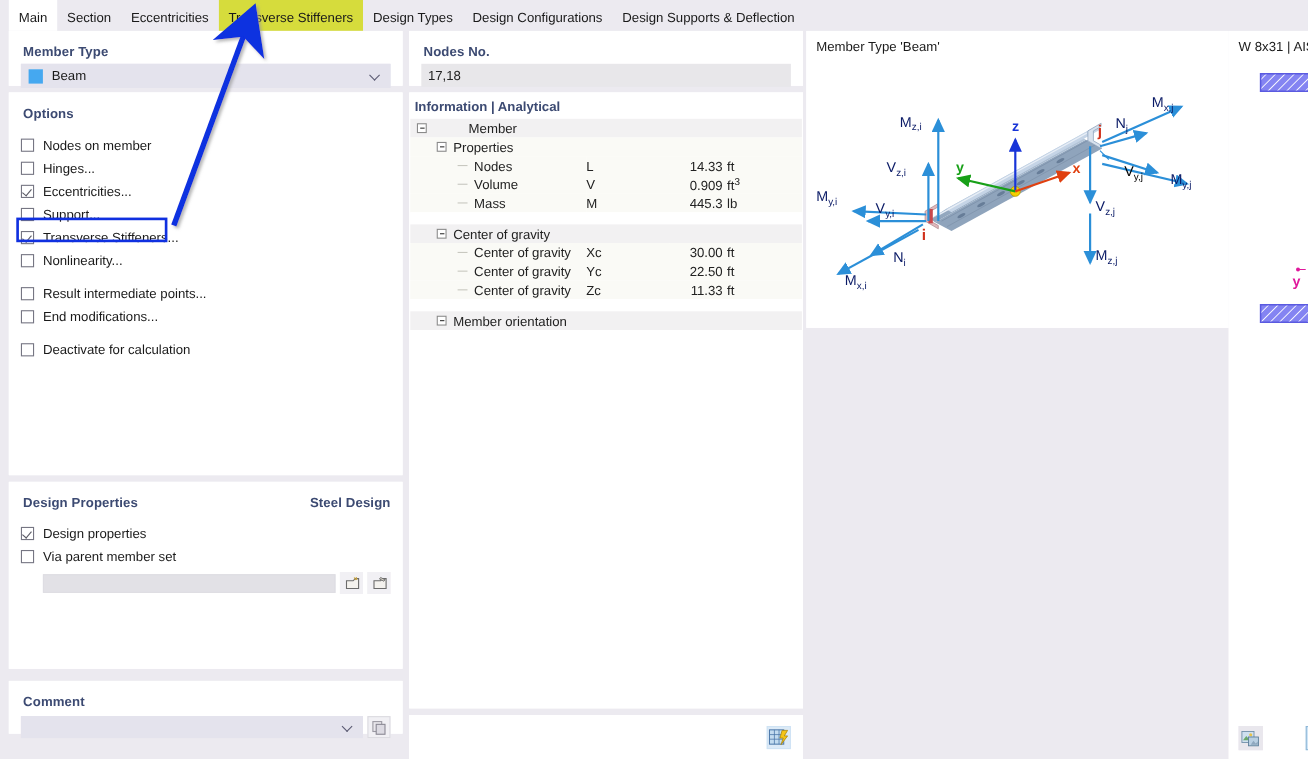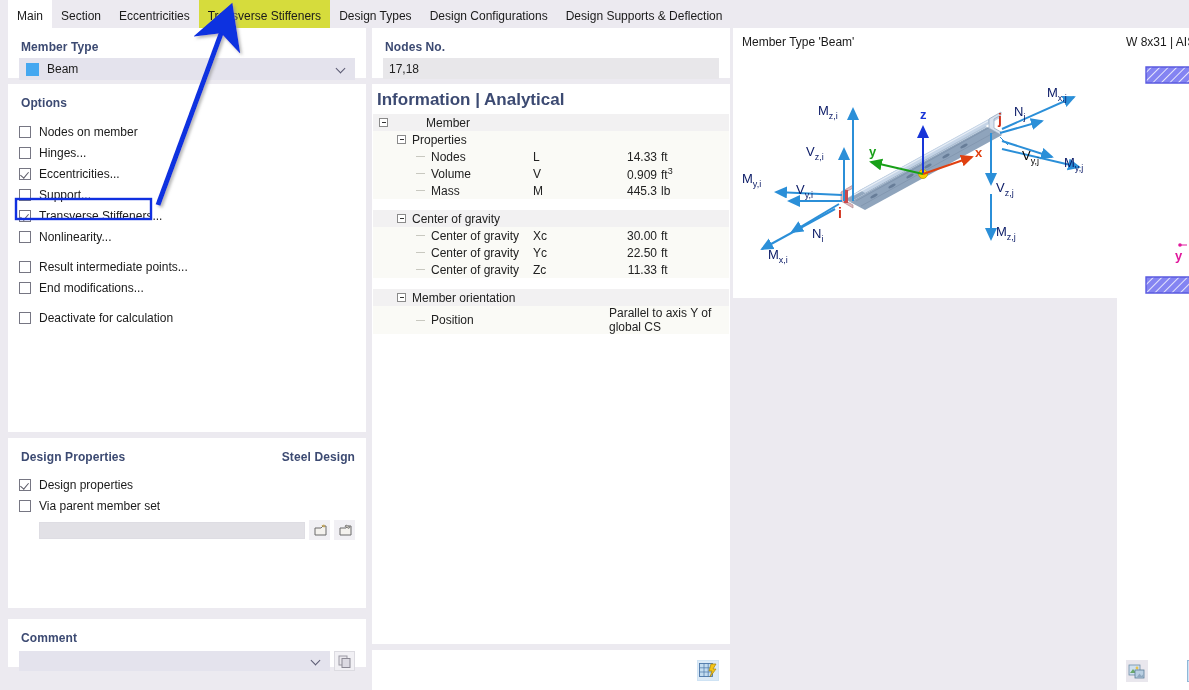--- a/index.html
+++ b/index.html
@@ -89,21 +89,21 @@
     border:1px solid #f1f0f4; position:relative; cursor:default;
   }
   .ibtn svg { position:absolute; left:2px; top:2px; }
 
   
   .nodes-val {
     height:21px; background:#e8e7ea; display:flex; align-items:center;
     padding:0 6px; font-size:12px;
   }
   .info-head {
-    color:#3c4a72; font-weight:bold; font-size:17px;
+    color:#3c4a72; font-weight:bold; font-size:12px;
     padding:5px 0 4px 4px; background:#fff;
   }
   .tree { width:100%; border-collapse:collapse; font-size:12px; }
   .tree td { height:17px; padding:0; vertical-align:middle; }
   .tree tr.rA td { background:#fafaf6; }
   .tree tr.grp td { background:#f2f1f2; }
   .tree tr.gap td { background:#fff; height:11px; }
   .c-name { padding-left:0; }
   .c-sym  { width:76px; }
   .c-val  { width:120px; }
@@ -407,32 +407,20 @@
         <tr class="gap">
               <td colspan="4"></td>
             </tr>
 
         <tr class="grp">
           <td class="c-name" colspan="4">
             <div class="cell" style="padding-left:24px;">
               <span class="exp"></span>
               <span>Member orientation</span>
             </div>
-          </td>
-        </tr>
-        <tr class="rA">
-          <td class="c-name">
-            <div class="cell" style="padding-left:43px;">
-              <span class="leafdash"></span>
-              <span>Position</span>
-            </div>
-          </td>
-          <td class="c-sym"></td>
-          <td class="c-val" colspan="2">
-            <span>Parallel to axis Y of global CS</span>
           </td>
         </tr>
       </tbody>
         </table>
 
       <div style="flex:1;"></div>
     </div>
 
     <div style="height:6px;"></div>
 

